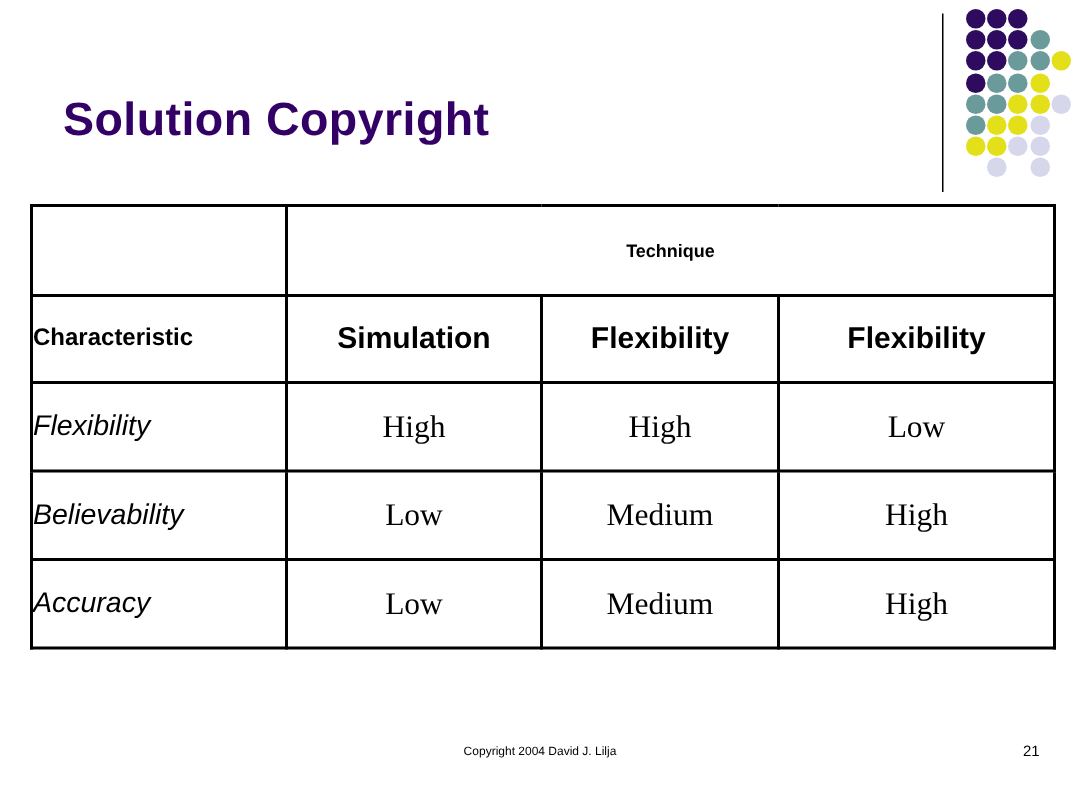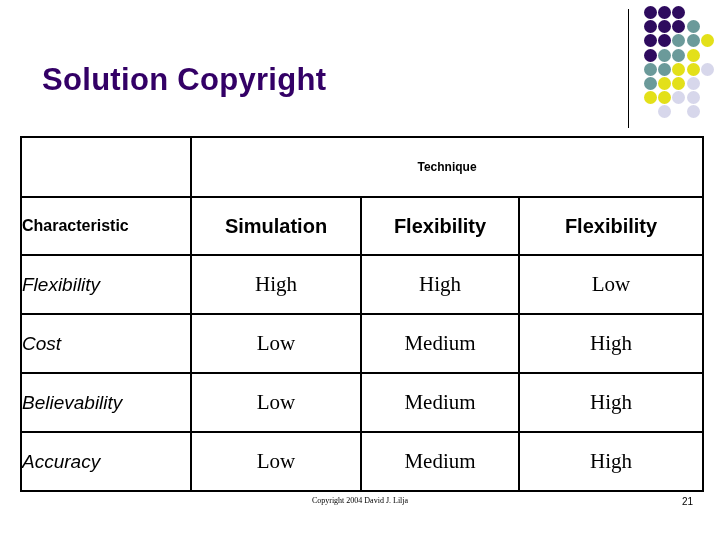--- a/index.html
+++ b/index.html
@@ -122,21 +122,21 @@
 
   
   #footer-copyright {
     position: absolute;
     left: 0;
     top: 496px;
     width: 720px;
     text-align: center;
     font-size: 8px;
     color: #000000;
-    font-family: Liberation Serif, serif;
+    font-family: Liberation Sans, sans-serif;
   }
   #footer-pagenum {
     position: absolute;
     left: 662px;
     top: 496px;
     font-size: 10px;
     color: #000000;
     font-family: "Liberation Sans", sans-serif;
     margin-left: 20px;
   }
@@ -201,26 +201,20 @@
     </tr>
   </thead>
   <tbody>
     <tr>
       <td class="row-label">Flexibility</td>
       <td class="row-value">High</td>
       <td class="row-value">High</td>
       <td class="row-value">Low</td>
     </tr>
     <tr>
-      <td class="row-label">Cost</td>
-      <td class="row-value">Low</td>
-      <td class="row-value">Medium</td>
-      <td class="row-value">High</td>
-    </tr>
-    <tr>
       <td class="row-label">Believability</td>
       <td class="row-value">Low</td>
       <td class="row-value">Medium</td>
       <td class="row-value">High</td>
     </tr>
     <tr>
       <td class="row-label">Accuracy</td>
       <td class="row-value">Low</td>
       <td class="row-value">Medium</td>
       <td class="row-value">High</td>

